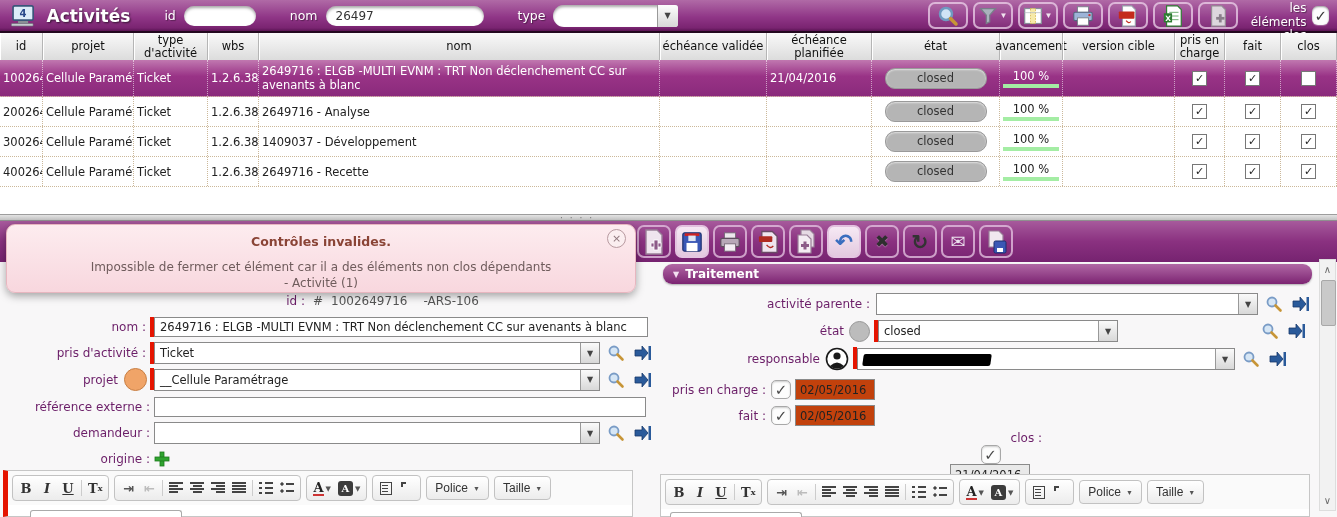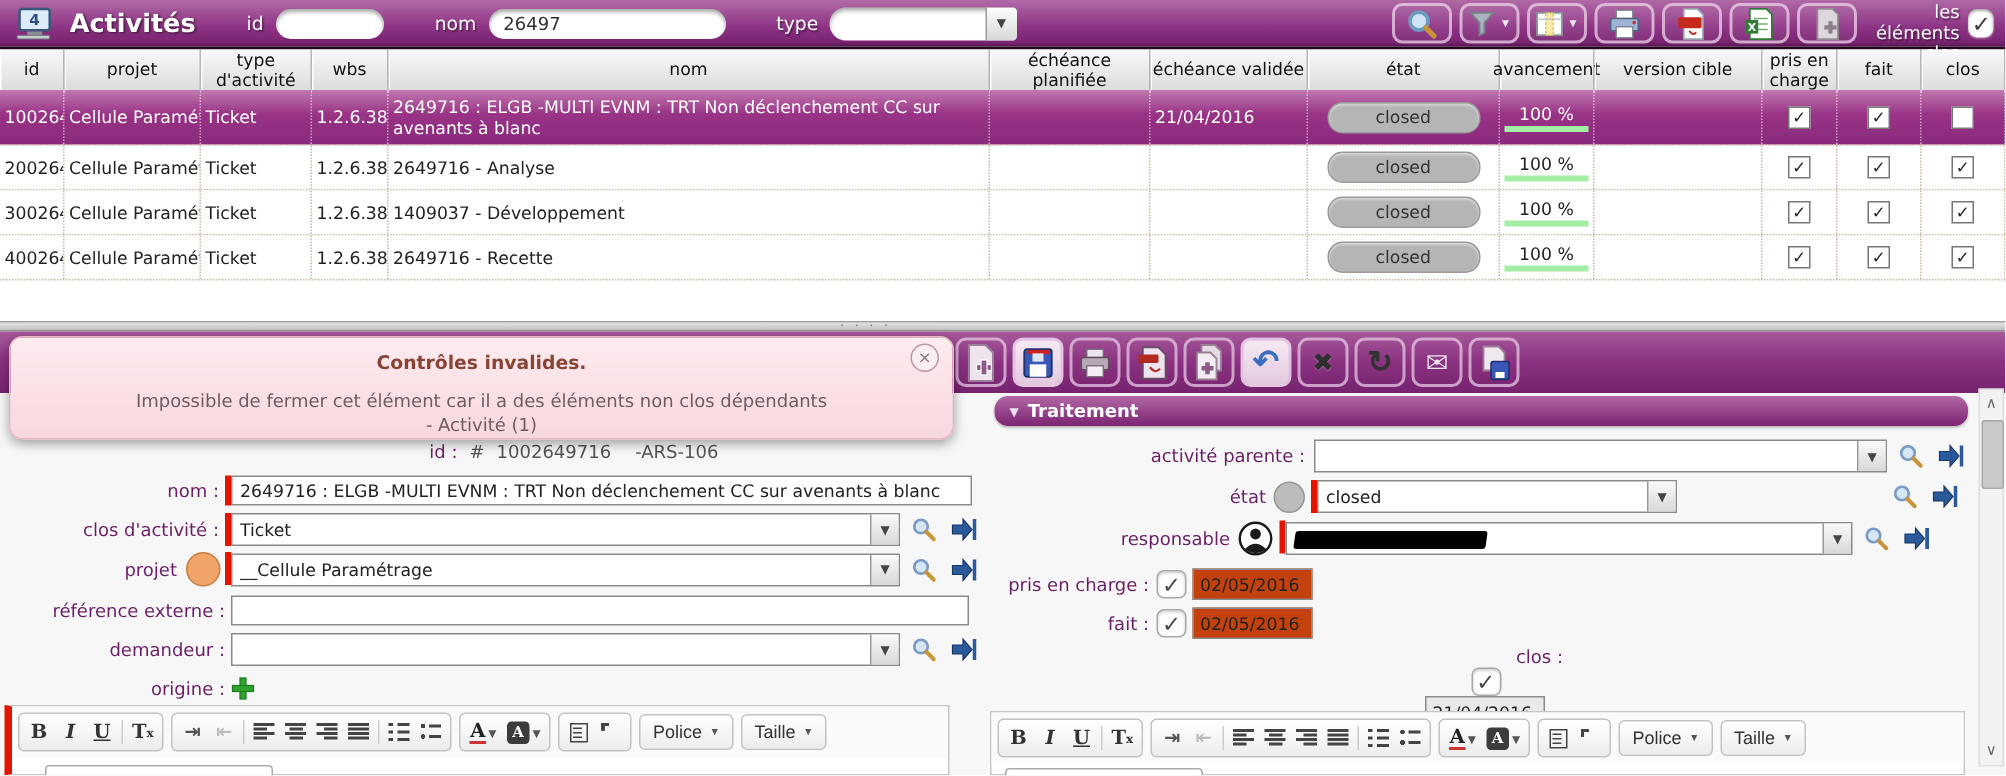--- a/index.html
+++ b/index.html
@@ -252,22 +252,22 @@
       <div class="hcb">✓</div>
     </div>
   </div>
 
   <div class="thead tgrid">
     <div class="th">id</div>
     <div class="th">projet</div>
     <div class="th">type d'activité</div>
     <div class="th">wbs</div>
     <div class="th">nom</div>
+    <div class="th">échéance validée</div>
     <div class="th">échéance planifiée</div>
-    <div class="th">échéance validée</div>
     <div class="th">état</div>
     <div class="th">avancement</div>
     <div class="th">version cible</div>
     <div class="th">pris en charge</div>
     <div class="th">fait</div>
     <div class="th">clos</div>
   </div>
 
   <div class="trow sel tgrid" style="top:60px;height:37px;">
     <div class="td">1002649716</div>
@@ -445,21 +445,21 @@
         <span style="margin-left:8px;color:#555;">#</span>
         <span style="margin-left:8px;color:#555;">1002649716</span>
         <span style="margin-left:16px;color:#555;">-ARS-106</span>
       </div>
       <div class="frow" style="margin-top:8px;">
         <span class="flabel" style="width:146px;">nom :</span>
         <span class="redbar" style="margin-left:4px;height:20px;"></span>
         <div class="finput" style="width:494px;">2649716 : ELGB -MULTI EVNM : TRT Non déclenchement CC sur avenants à blanc</div>
       </div>
       <div class="frow" style="margin-top:5px;">
-        <span class="flabel" style="width:146px;">clos d'activité :</span>
+        <span class="flabel" style="width:146px;">pris d'activité :</span>
         <span class="redbar" style="margin-left:4px;height:22px;"></span>
         <div class="fsel" style="width:446px;">
           <span class="sval">Ticket</span>
           <span class="sbtn">▼</span>
         </div>
         <button class="icbtn">
           <svg width="18" height="18" viewBox="0 0 18 18">
             <circle cx="7" cy="7" r="4.5" fill="#d6e6f5" stroke="#7a9cc6" stroke-width="1.8"></circle>
             <line x1="10.5" y1="10.5" x2="15.5" y2="15.5" stroke="#c79537" stroke-width="2.6" stroke-linecap="round"></line>
           </svg>

